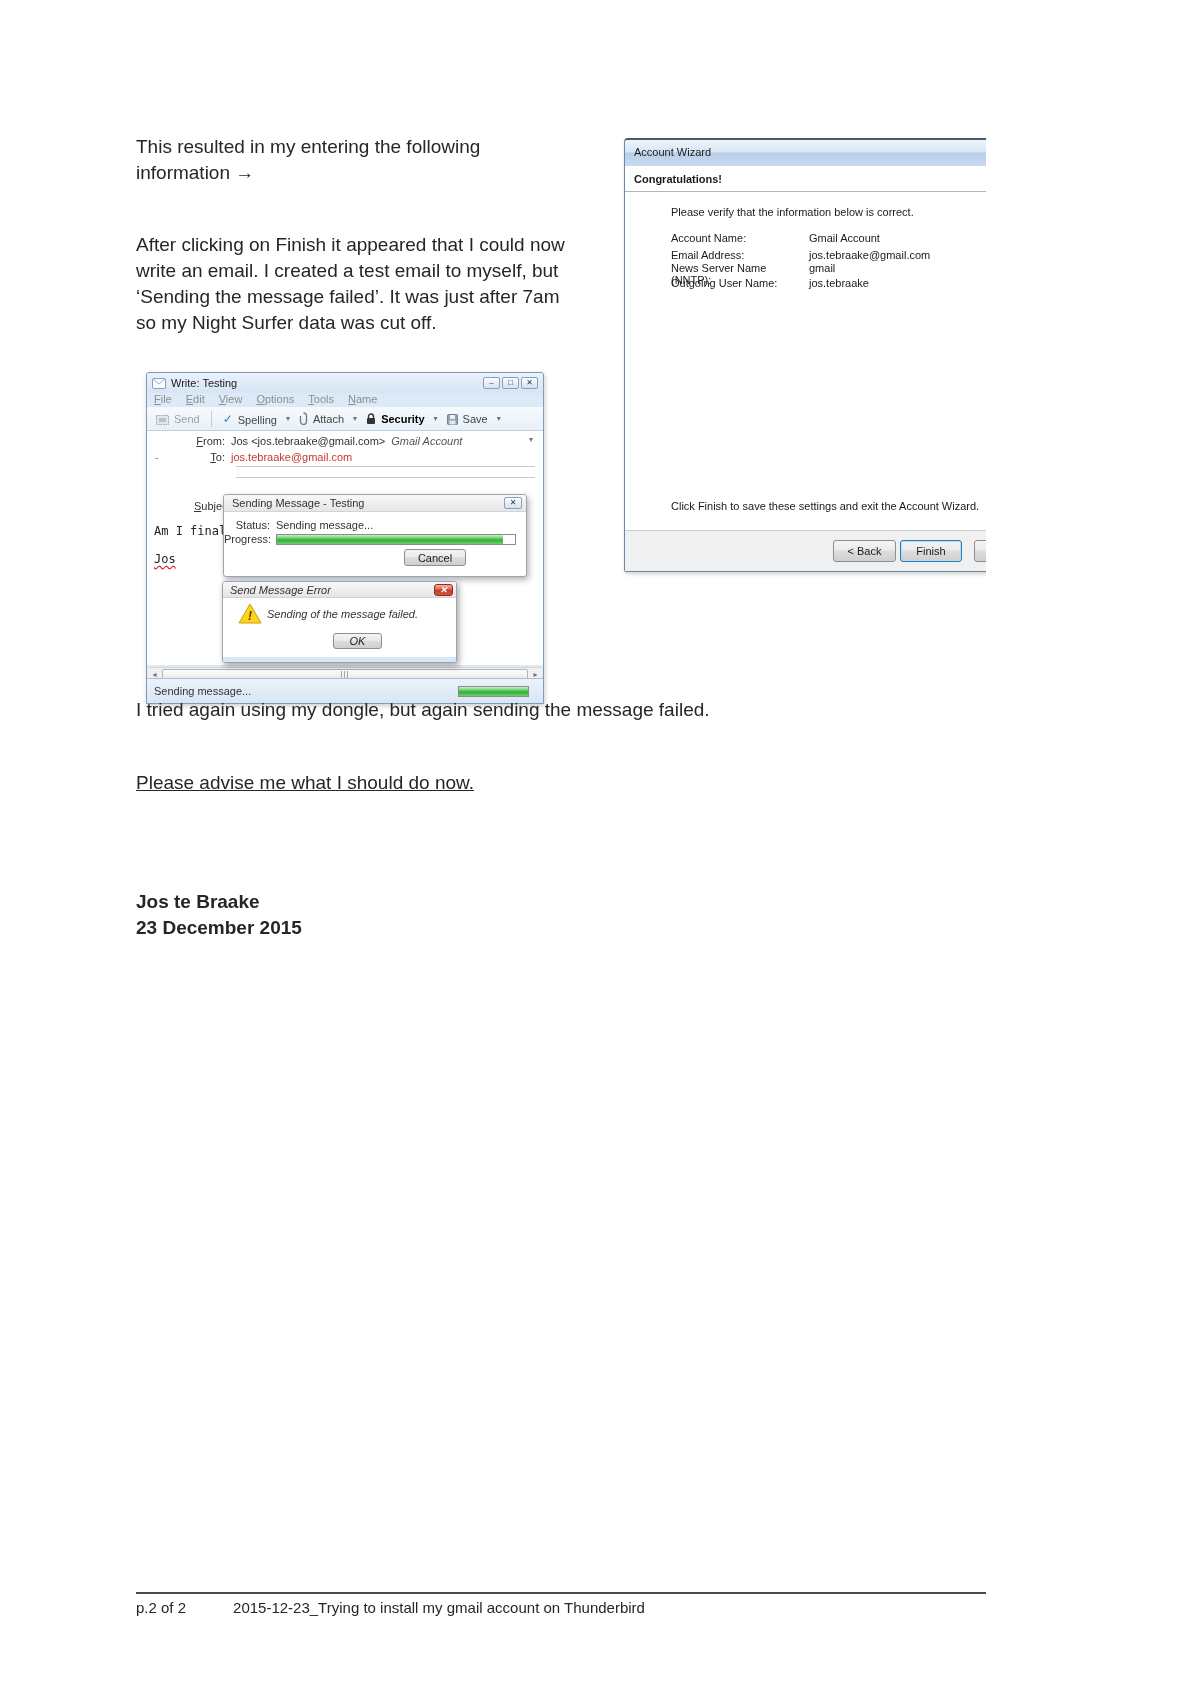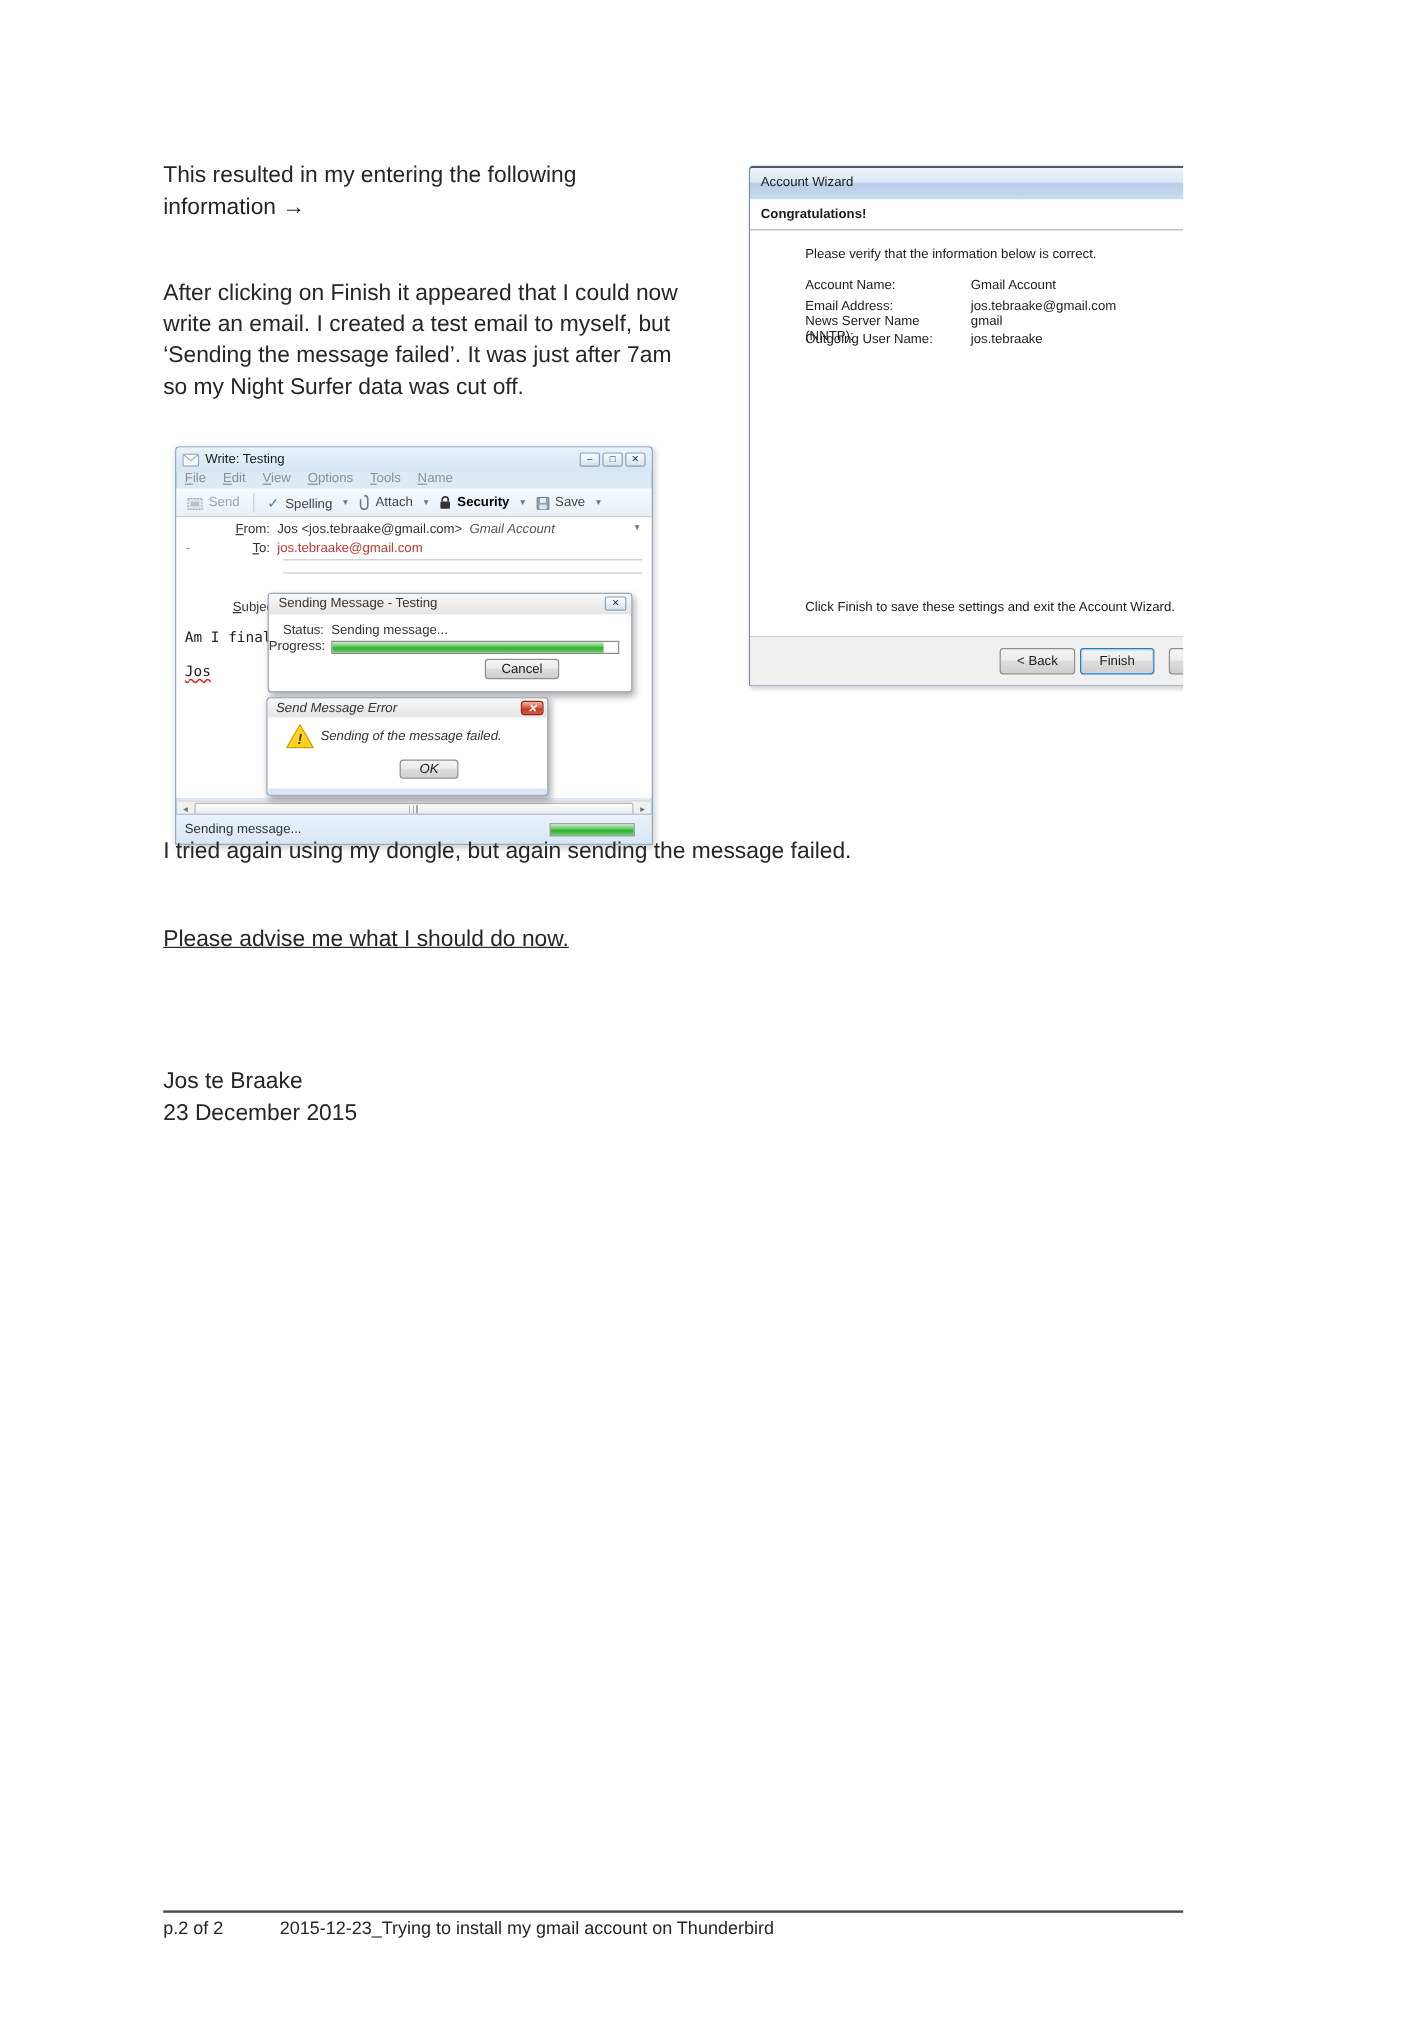--- a/index.html
+++ b/index.html
@@ -1,21 +1,21 @@
 <!DOCTYPE html>
 <html><head>
 <meta charset="utf-8">
 <style>
   * { margin:0; padding:0; box-sizing:border-box; }
   body { background:#ffffff; font-family:"Liberation Sans", sans-serif; }
   .page { position:relative; width:986px; height:1684px; background:#fff; overflow:hidden; }
 
   
   .doc-par { position:absolute; font-size:19px; line-height:26px; color:#262626; }
-  .doc-par.bold { font-weight:normal; }
+  .doc-par.bold { font-weight:bold; }
   .footer { position:absolute; left:136px; top:1592px; width:919px; border-top:2px solid #4a4a4a; padding-top:5px; display:flex; gap:47px; font-size:15px; color:#262626; }
 
   
   .w7btn { display:flex; align-items:center; justify-content:center;
     background:linear-gradient(#f4f4f4, #ebebeb 45%, #dddddd 50%, #cfcfcf);
     border:1px solid #8e8e8e; border-radius:3px; font-size:11px; color:#1a1a1a; }
   .w7btn.default { border:1px solid #2a7ab8; box-shadow:inset 0 0 0 1px #b9ddf3; }
   .redx { display:flex; align-items:center; justify-content:center;
     background:linear-gradient(#f2b5a5, #e0684f 40%, #c13a26 60%, #d65940);
     border:1px solid #93291a; border-radius:3px; color:#fff; font-size:9px; font-weight:bold; }

